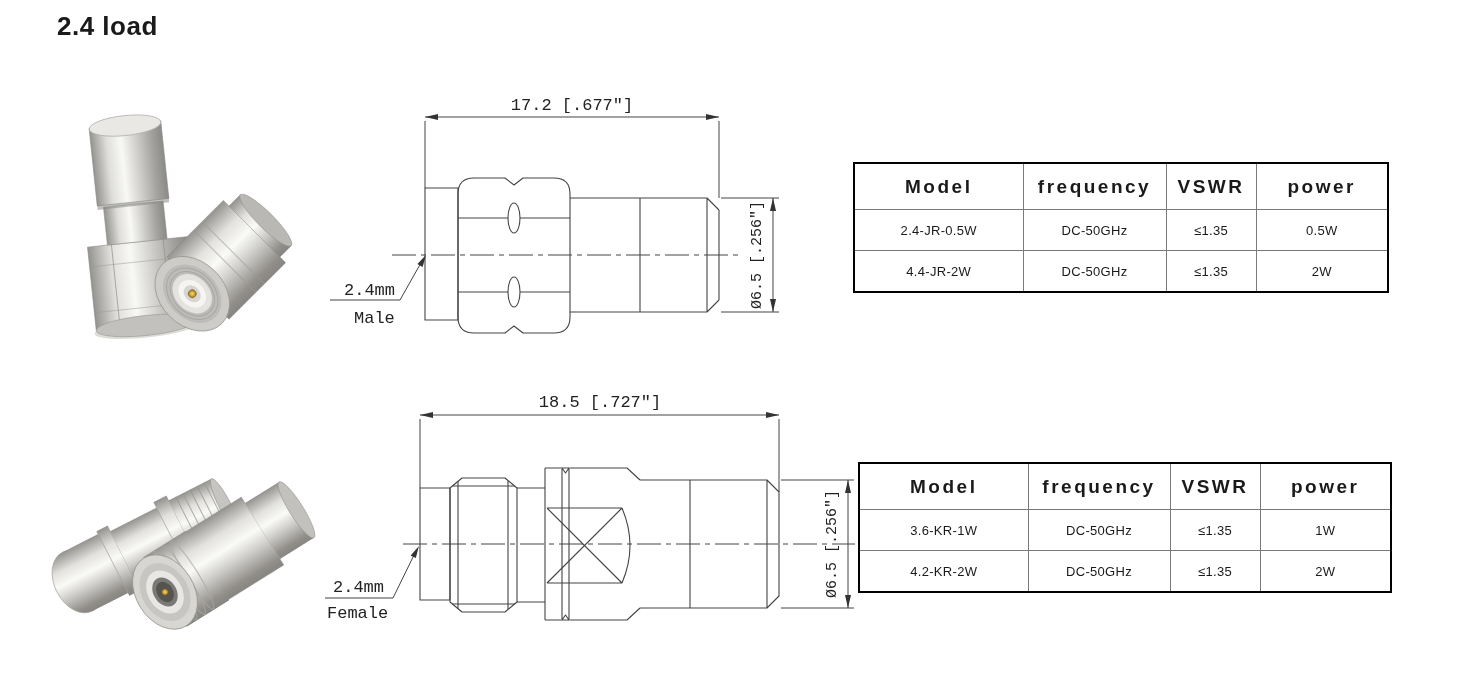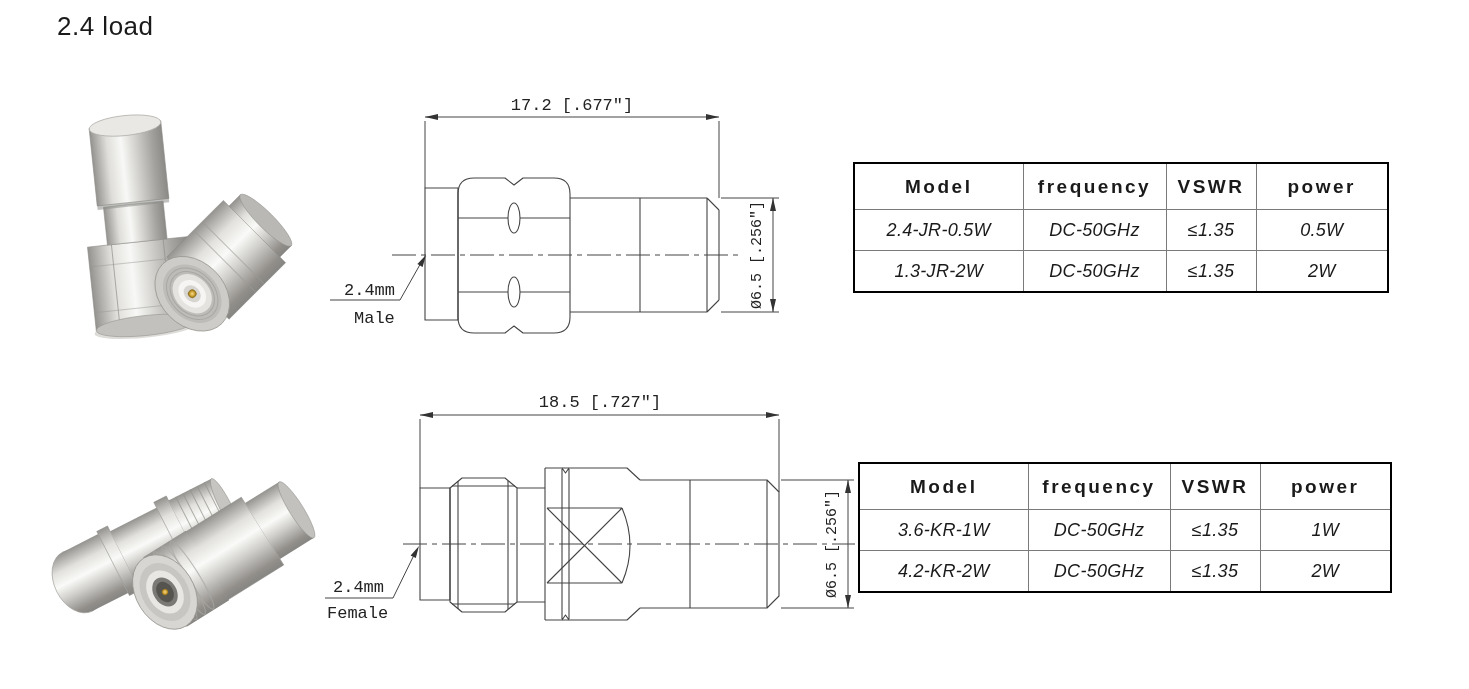--- a/index.html
+++ b/index.html
@@ -1,31 +1,31 @@
 <!DOCTYPE html>
 <html><head>
 <meta charset="utf-8">
 <style>
   html,body{margin:0;padding:0;background:#fff;}
   .page{position:relative;width:1469px;height:689px;background:#ffffff;overflow:hidden;
         font-family:"Liberation Sans",sans-serif;color:#1a1a1a;}
-  .page-title{position:absolute;left:57px;top:11px;font-size:26px;font-weight:400;letter-spacing:.5px;text-align:right;}
+  .page-title{position:absolute;left:57px;top:11px;font-size:26px;font-weight:700;letter-spacing:.5px;text-align:right;}
   .photo{position:absolute;}
   .drawing{position:absolute;}
   .drawing path,.drawing line,.drawing rect{vector-effect:non-scaling-stroke;}
   svg text{font-family:"Liberation Mono","DejaVu Sans Mono",monospace;fill:#222;}
   .dim-text{font-size:17px;}
   .dim-text-rot{font-size:15px;}
   .lbl-text{font-size:17px;}
   .spec-table{position:absolute;border-collapse:collapse;table-layout:fixed;background:#fff;
               border:2px solid #000;}
   .spec-table th,.spec-table td{border:1px solid #7a7a7a;text-align:center;vertical-align:middle;
               padding:0 4px;overflow:hidden;white-space:nowrap;}
   .spec-table th{font-size:19px;font-weight:700;letter-spacing:2.5px;height:45px;}
-  .spec-table td{font-size:18px;font-weight:400;height:40px;letter-spacing:.3px;font-style:italic;}
+  .spec-table td{font-size:13px;font-weight:400;height:40px;letter-spacing:.3px;}
 </style>
 </head>
 <body>
 
 <div class="page">
 
   <div class="page-title">2.4 load</div>
 
   <div class="photo" style="left:40px;top:110px;width:270px;height:235px;">
     <svg width="270" height="235" viewBox="0 0 270 235">
@@ -215,21 +215,21 @@
       </tr>
     </thead>
     <tbody>
       <tr>
         <td>2.4-JR-0.5W</td>
         <td>DC-50GHz</td>
         <td>≤1.35</td>
         <td>0.5W</td>
       </tr>
       <tr>
-        <td>1.3-JR-2W</td>
+        <td>4.4-JR-2W</td>
         <td>DC-50GHz</td>
         <td>≤1.35</td>
         <td>2W</td>
       </tr>
     </tbody>
   </table>
 
   <table class="spec-table" style="left:858px;top:462px;width:532px;">
     <colgroup>
         <col style="width:169px">

